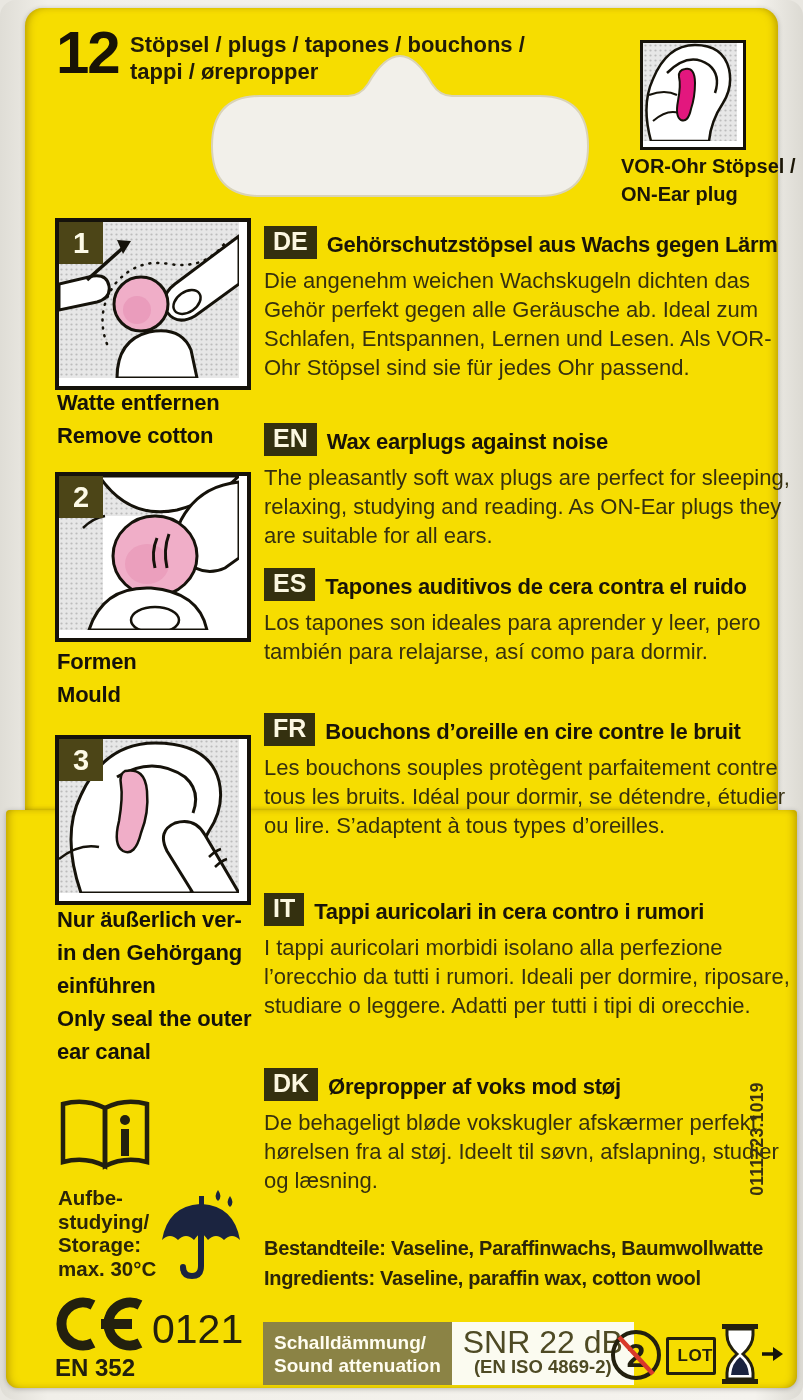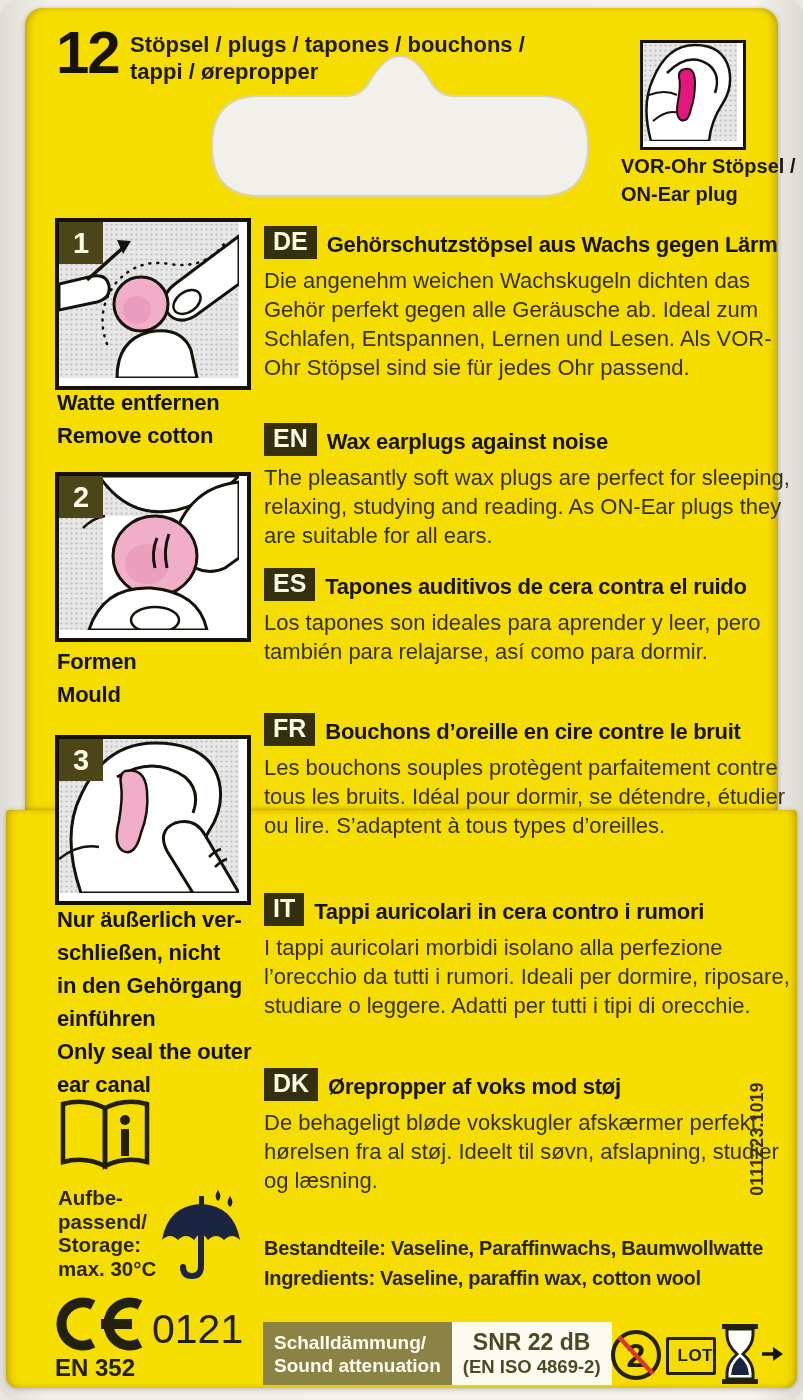--- a/index.html
+++ b/index.html
@@ -32,21 +32,21 @@
   #ingredients{position:absolute;left:264px;top:1233px;font-weight:700;font-size:20px;line-height:30px;
                color:#2b2509;white-space:nowrap;letter-spacing:-0.3px;}
   
   #storage-text{position:absolute;left:58px;top:1186px;font-size:20.5px;line-height:23.5px;color:#2b2509;font-weight:700;}
   #ce-number{position:absolute;left:152px;top:1306px;font-size:41px;color:#23200e;}
   #en-standard{position:absolute;left:55px;top:1354px;font-weight:700;font-size:24px;color:#23200e;}
   
   #atten{position:absolute;left:263px;top:1322px;display:flex;align-items:stretch;}
   #atten-label{background:#8b8345;color:#fffdf0;font-weight:700;font-size:19px;line-height:23px;padding:9px 11px 8px;}
   #atten-value{background:#fbfbf0;color:#4e4a24;text-align:center;padding:6px 11px 4px;}
-  #atten-value .v1{font-weight:700;font-size:23px;line-height:28px;}
+  #atten-value .v1{font-weight:400;font-size:32px;line-height:28px;}
   #atten-value .v2{font-size:18.5px;font-weight:700;line-height:21px;}
   #lot-box{position:absolute;left:666px;top:1337px;width:44px;height:32px;border:3px solid #23200e;border-radius:2px;
            display:flex;align-items:center;justify-content:flex-end;font-weight:700;font-size:17px;color:#23200e;letter-spacing:.5px;}
   #batch{position:absolute;left:692px;top:1128px;width:132px;height:22px;transform:rotate(-90deg);
          font-weight:700;font-size:17.5px;color:#3a3212;text-align:center;letter-spacing:.3px;}
   .abs{position:absolute;}
 </style>
 </head>
 <body>
 
@@ -138,37 +138,36 @@
       <path d="M58 38 Q94 16 126 38 Q142 52 134 74" fill="none" stroke="#15120a" stroke-width="3"></path>
       <path d="M0 120 Q20 104 40 108" fill="none" stroke="#15120a" stroke-width="2.5"></path>
       <path d="M66 32 Q86 28 88 52 Q90 74 82 94 Q76 118 64 112 Q54 106 60 82 Q64 58 62 46 Q60 35 66 32 Z" fill="#f0aec8" stroke="#15120a" stroke-width="2.5"></path>
       <path d="M180 154 L146 96 Q136 78 116 84 Q98 92 108 112 L134 154 Z" fill="#fff" stroke="#15120a" stroke-width="3"></path>
       <path d="M150 118 Q156 112 162 110 M156 128 Q162 122 168 120" fill="none" stroke="#15120a" stroke-width="2.5"></path>
     </svg>
     <div class="num-tab">3</div>
   </div>
   <div class="caption" style="top:903px;">
     <div>Nur äußerlich ver-</div>
-    <div>schließen, nicht</div>
     <div>in den Gehörgang</div>
     <div>einführen</div>
     <div>Only seal the outer</div>
     <div>ear canal</div>
   </div>
 
   <svg class="abs" style="left:55px;top:1098px;" width="100" height="76" viewBox="0 0 100 76">
     <path d="M50 10 Q30 0 8 6 L8 64 Q30 58 50 68 Z" fill="none" stroke="#23200e" stroke-width="4.5"></path>
     <path d="M50 10 Q70 0 92 6 L92 64 Q70 58 50 68 Z" fill="none" stroke="#23200e" stroke-width="4.5"></path>
     <circle cx="70" cy="22" r="5" fill="#23200e"></circle>
     <rect x="66" y="31" width="8" height="27" fill="#23200e"></rect>
   </svg>
 
   <div id="storage-text">
     <div>Aufbe-</div>
-    <div>passend/</div>
+    <div>studying/</div>
     <div>Storage:</div>
     <div>max. 30°C</div>
   </div>
 
   <svg class="abs" style="left:156px;top:1190px;" width="94" height="92" viewBox="0 0 94 92">
     <path d="M44 14 Q12 16 6 50 Q14 42 22 50 Q30 42 38 50 Q42 44 45 44 Q48 44 52 50 Q60 42 68 50 Q76 42 84 50 Q78 16 46 14 Z" fill="#1b2440"></path>
     <rect x="43" y="6" width="5" height="10" fill="#1b2440"></rect>
     <path d="M45 44 L45 76 Q45 86 36 86 Q27 86 27 77" fill="none" stroke="#1b2440" stroke-width="6" stroke-linecap="round"></path>
     <path d="M62 0 Q67 7 62 11 Q57 7 62 0 Z" fill="#1b2440"></path>
     <path d="M74 6 Q79 13 74 17 Q69 13 74 6 Z" fill="#1b2440"></path>

